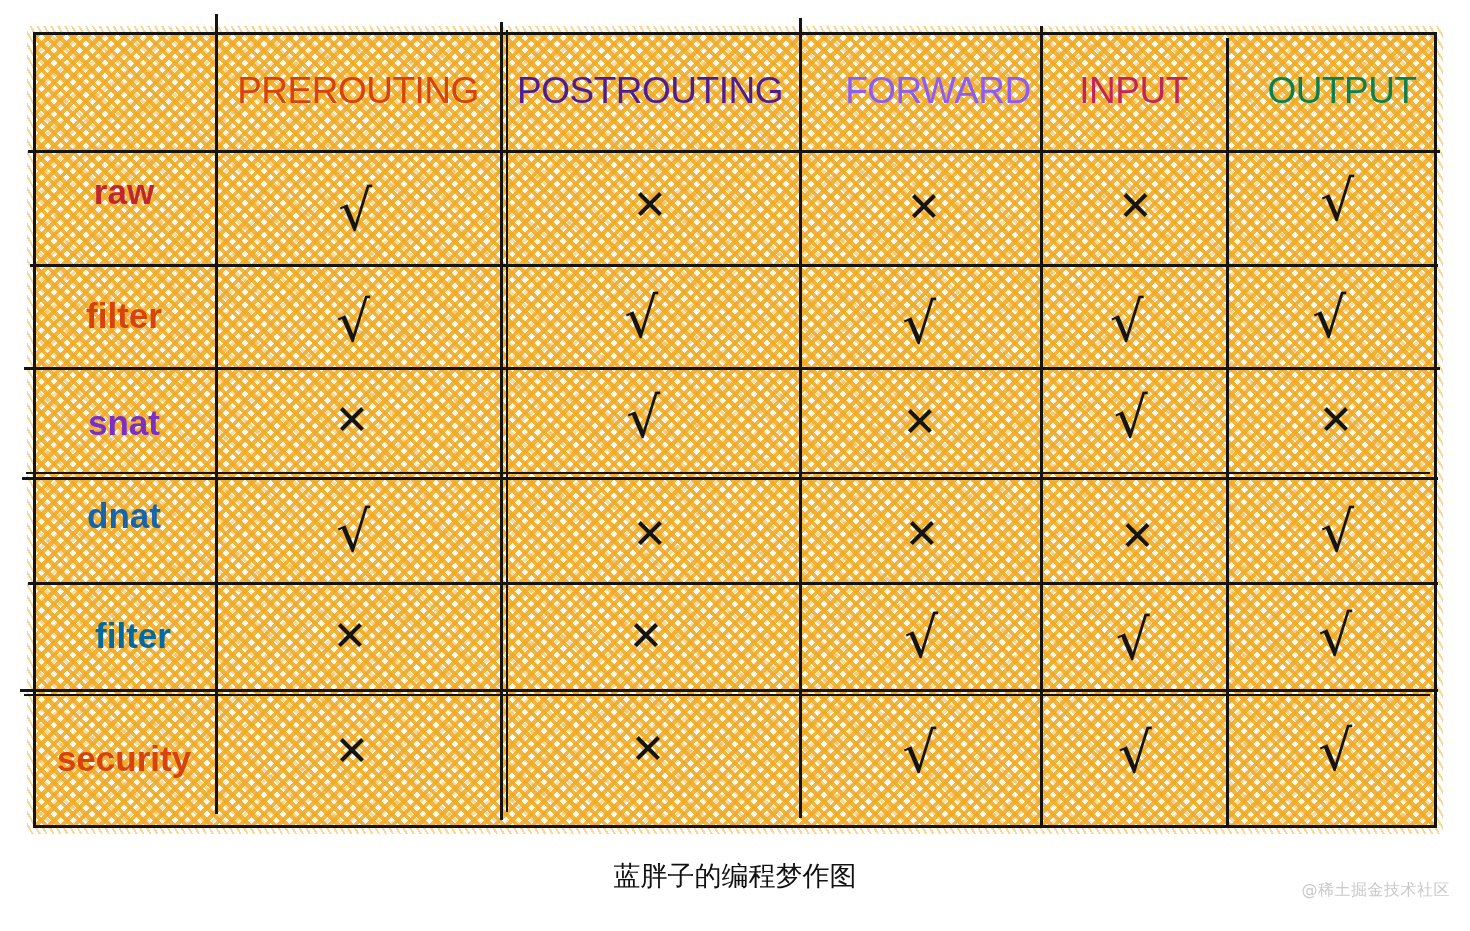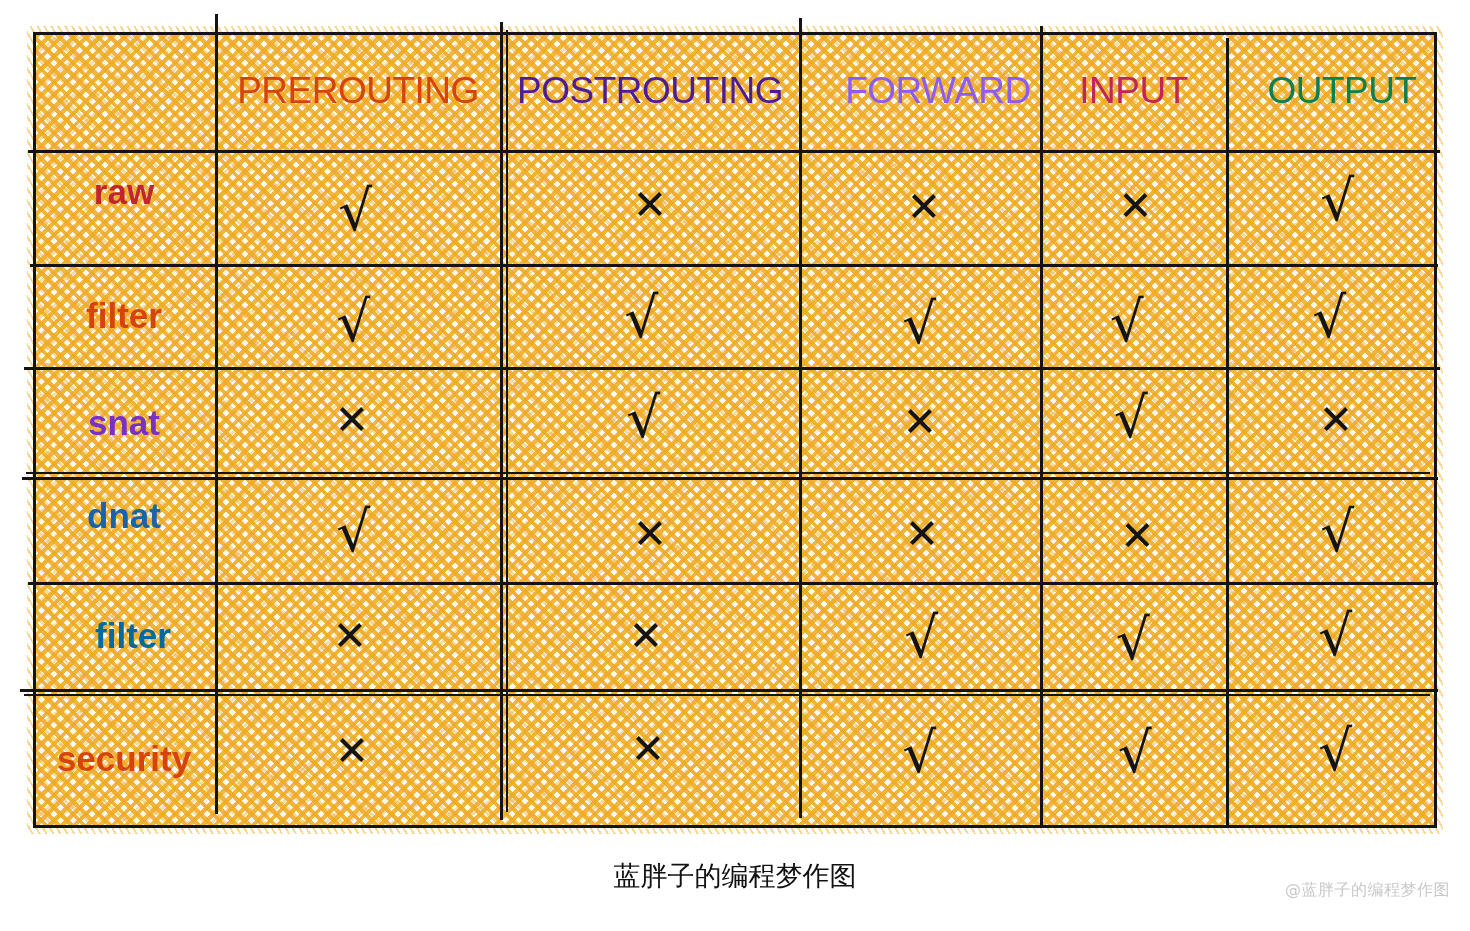--- a/index.html
+++ b/index.html
@@ -219,13 +219,13 @@
     <div class="cell mark-yes" style="left: 1041px; top: 583px; width: 185px; height: 106px; transform: translate(0px, 4px) rotate(-3deg);">√</div>
     <div class="cell mark-yes" style="left: 1227px; top: 583px; width: 210px; height: 106px; transform: translate(4px, 0px) rotate(-3deg);">√</div>
     <div class="cell mark-no" style="left: 215px; top: 690px; width: 286px; height: 138px; transform: translate(-6px, -8px);">✕</div>
     <div class="cell mark-no" style="left: 501px; top: 690px; width: 298px; height: 138px; transform: translate(-2px, -10px);">✕</div>
     <div class="cell mark-yes" style="left: 800px; top: 690px; width: 240px; height: 138px; transform: translate(0px, -6px) rotate(-3deg);">√</div>
     <div class="cell mark-yes" style="left: 1041px; top: 690px; width: 185px; height: 138px; transform: translate(2px, -6px) rotate(-3deg);">√</div>
     <div class="cell mark-yes" style="left: 1227px; top: 690px; width: 210px; height: 138px; transform: translate(4px, -8px) rotate(-3deg);">√</div>
   </div>
 
 <div id="caption">蓝胖子的编程梦作图</div>
-<div id="watermark">@蓝胖子的编程梦作图</div>
+<div id="watermark">@稀土掘金技术社区</div>
 
 </body></html>

